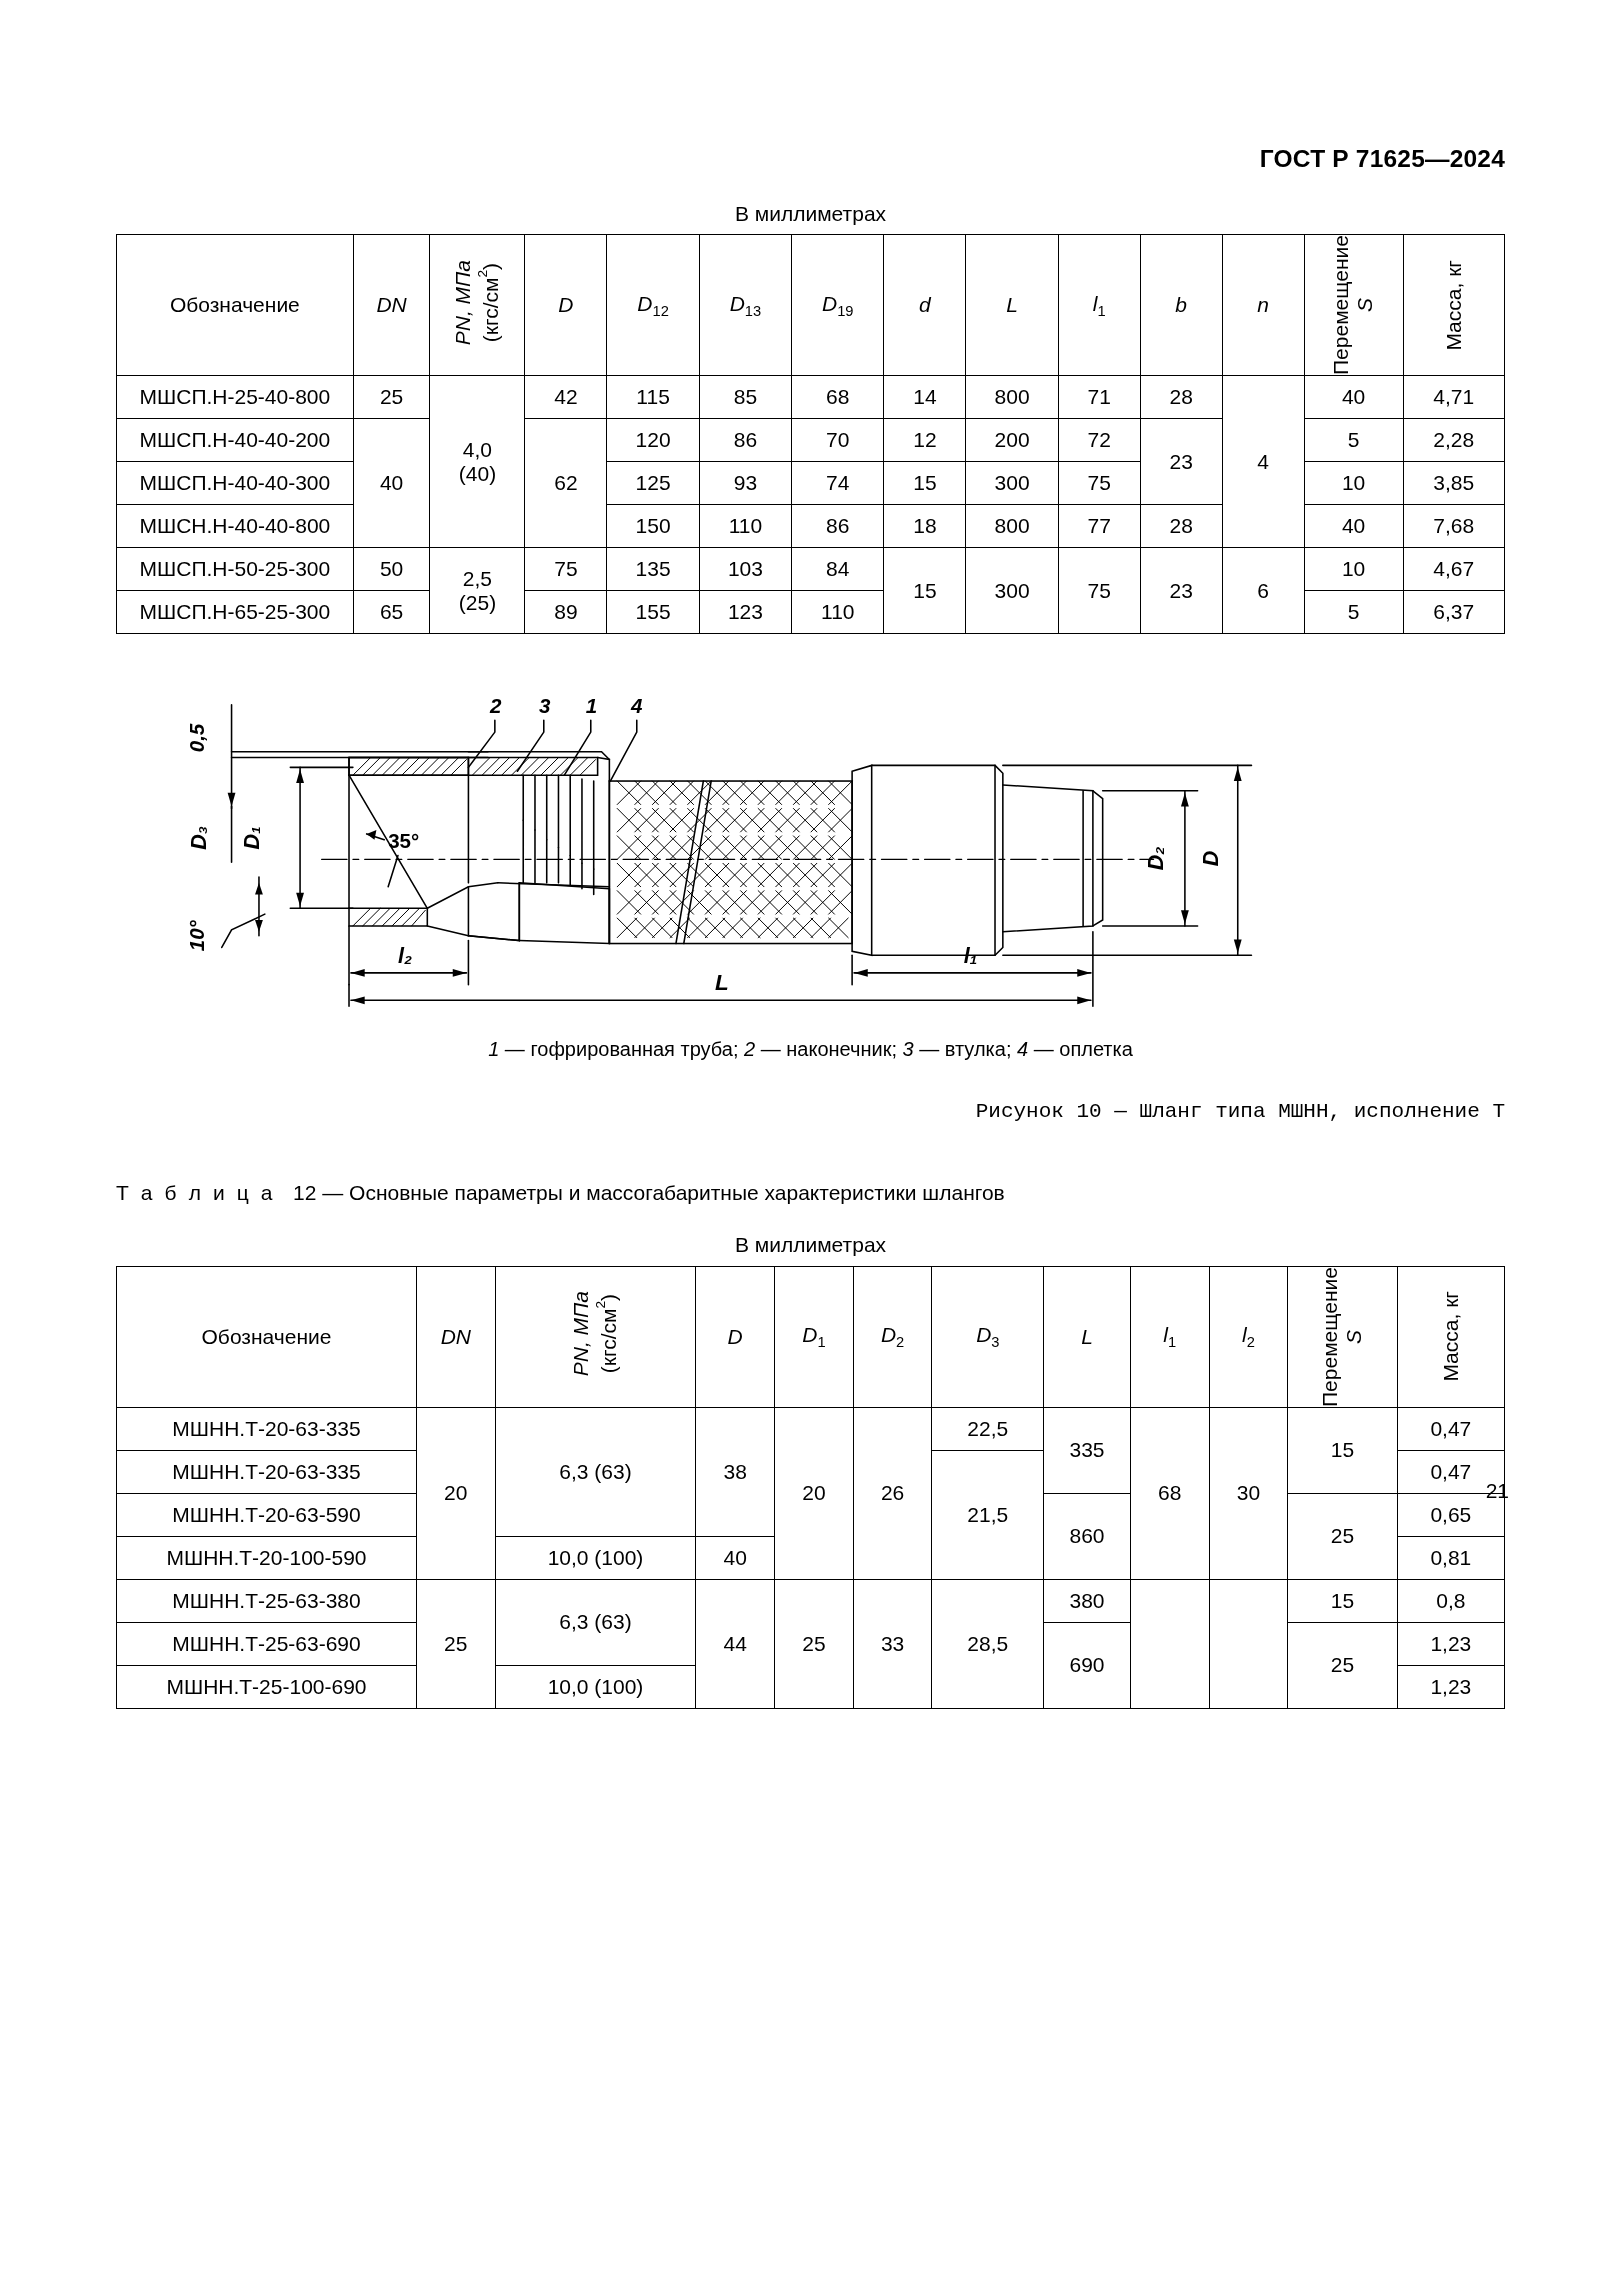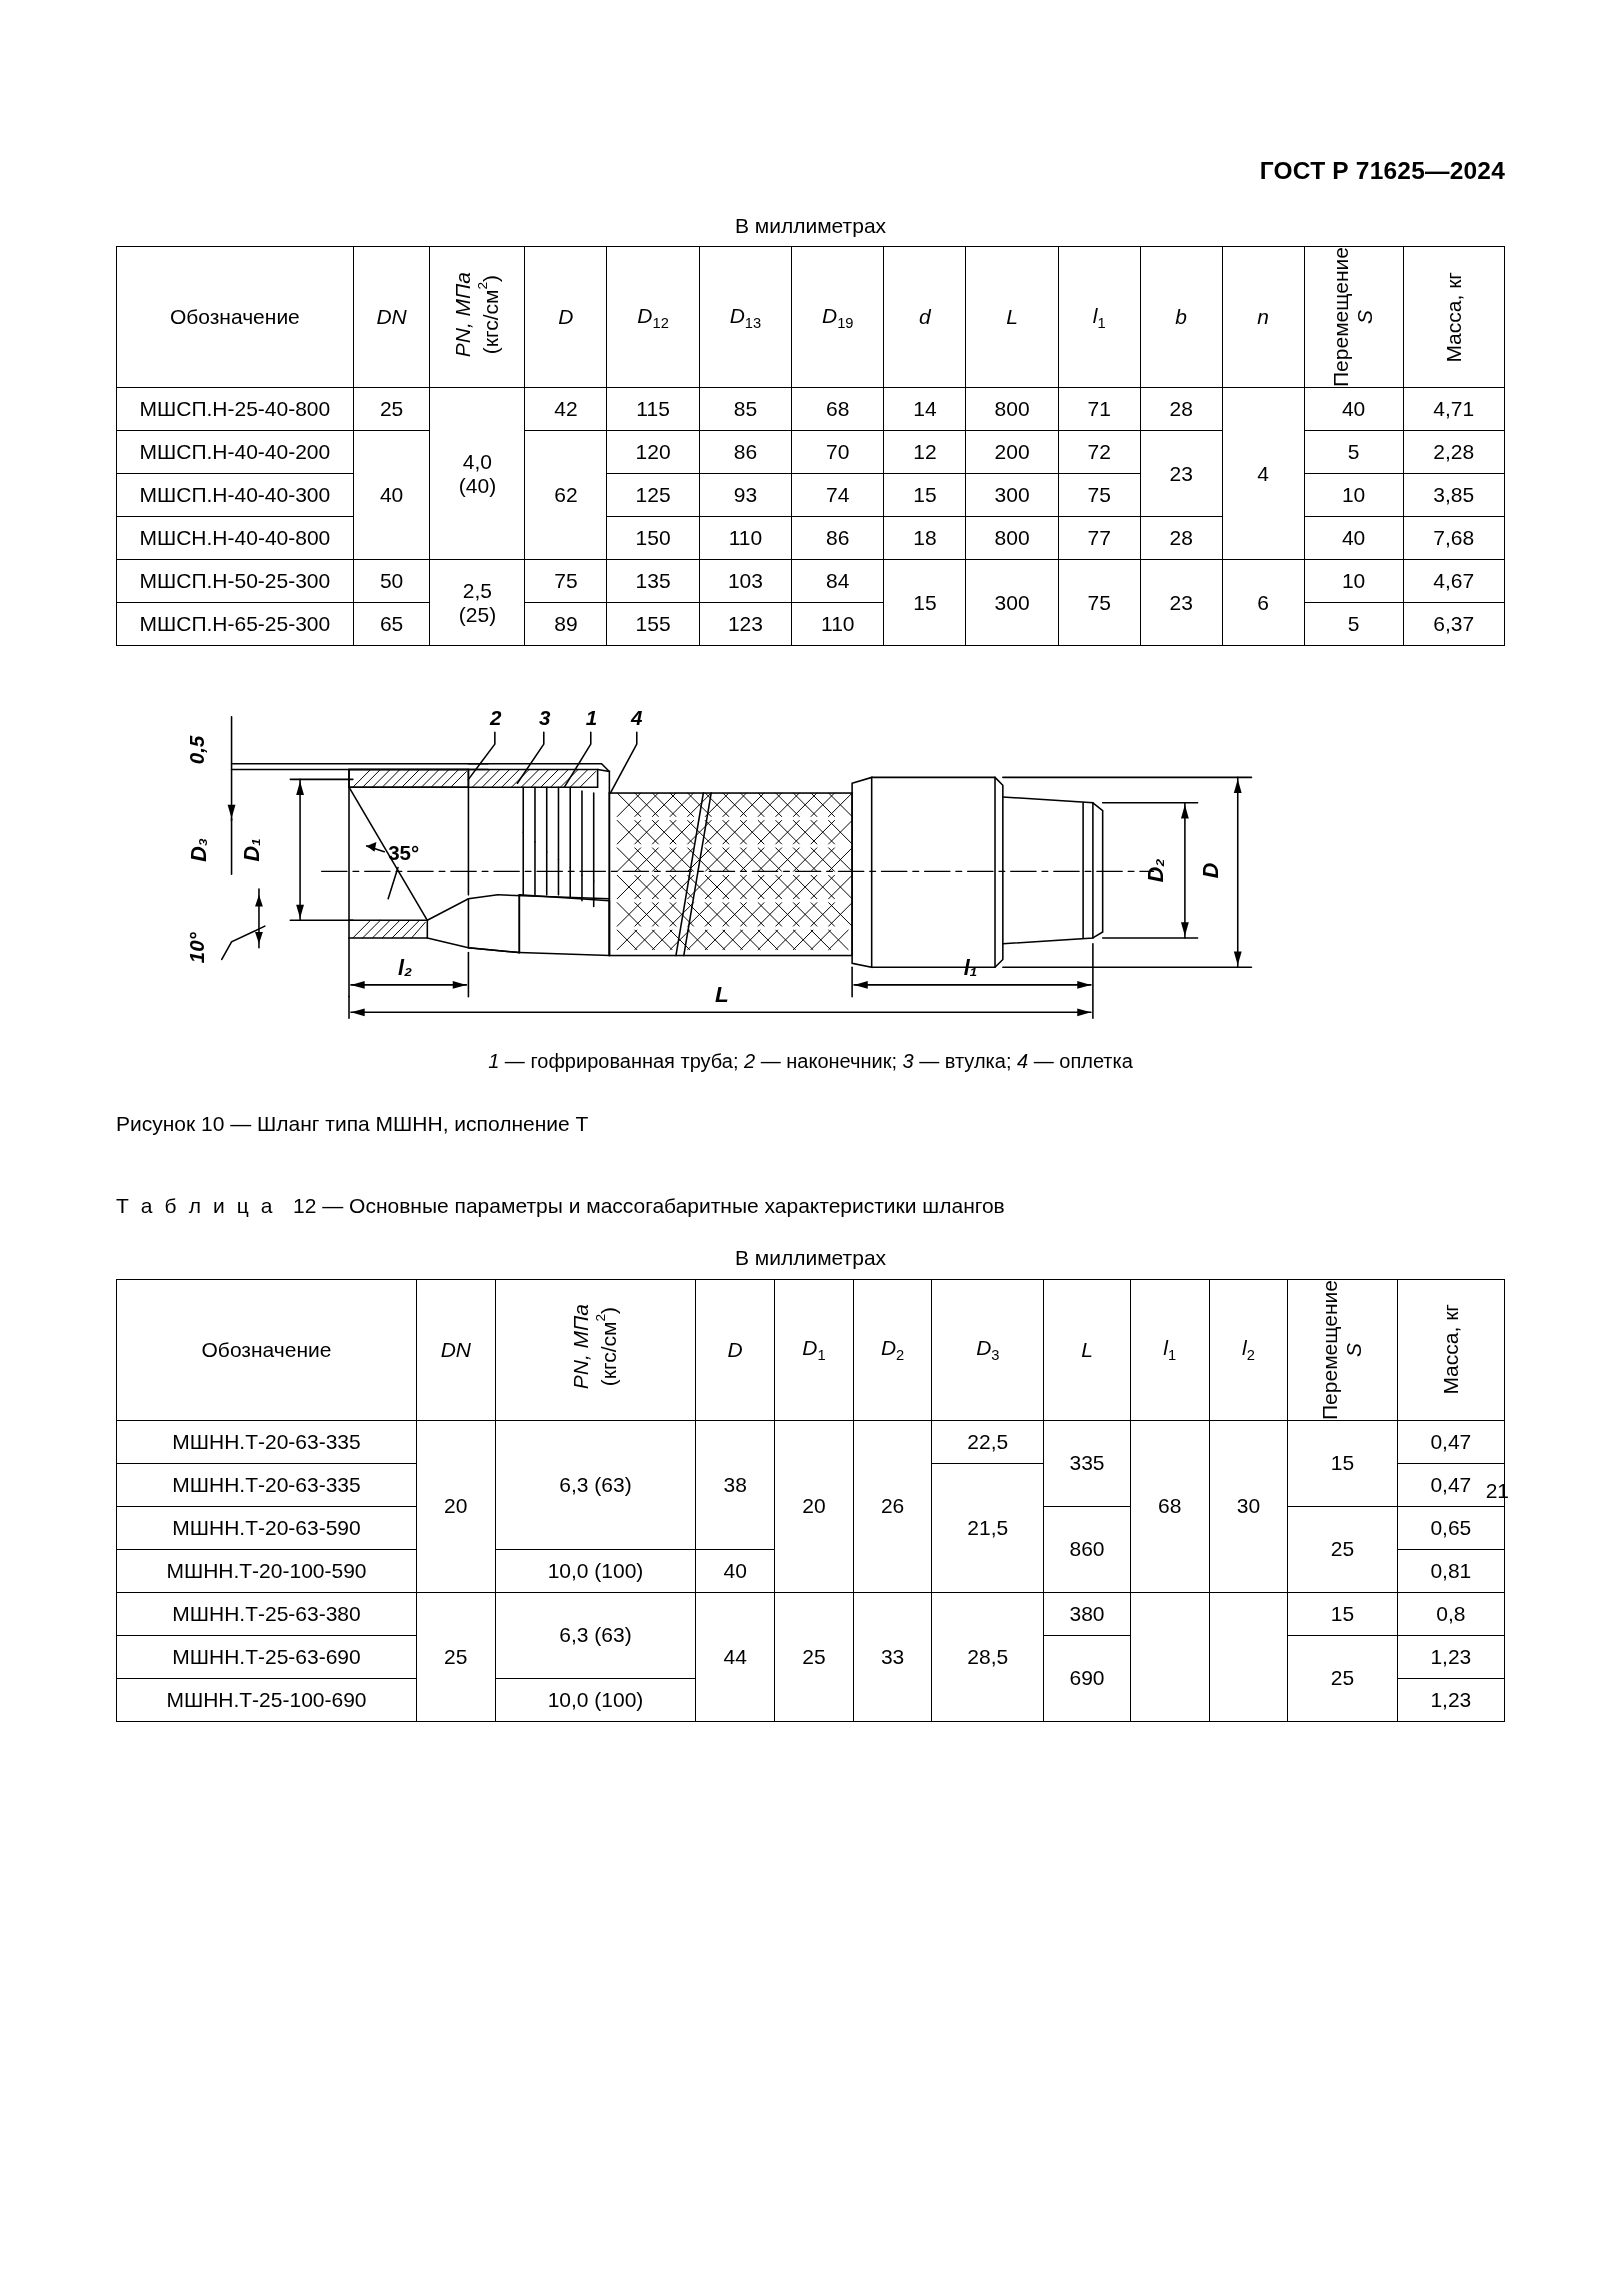--- a/index.html
+++ b/index.html
@@ -13,21 +13,21 @@
     font-family: "Liberation Sans", sans-serif;
     color: #000000;
     position: relative;
     overflow: hidden;
   }
   .page {
     position: relative;
     width: 1621px;
     height: 1670px;
     box-sizing: border-box;
-    padding: 12px 116px;
+    padding: 0 116px;
   }
 
   
   .doc-header {
     text-align: right;
     font-size: 24.5px;
     font-weight: bold;
     letter-spacing: 0.2px;
     padding-top: 145px;
     height: 31px;
@@ -111,23 +111,24 @@
     margin-top: 57px;
     text-align: center;
   }
   .legend {
     text-align: center;
     font-size: 20px;
     margin-top: 20px;
   }
   .legend i { font-style: italic; }
   .fig-caption {
-    text-align: left;
+    text-align: right;
     font-size: 21px;
     margin-top: 39px;
+    font-family: Liberation Mono, monospace;
   }
 
   .page-number {
     position: absolute;
     right: 112px;
     bottom: 167px;
     font-size: 21px;
   }
 </style>
 </head>

